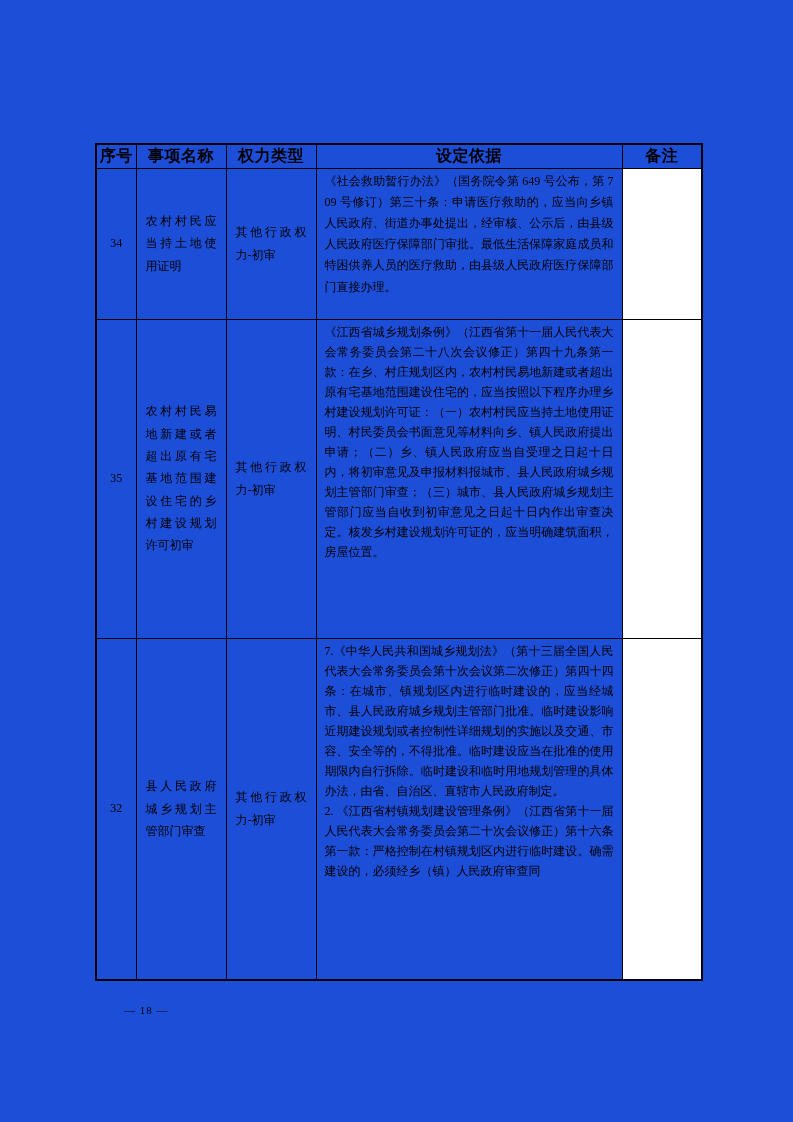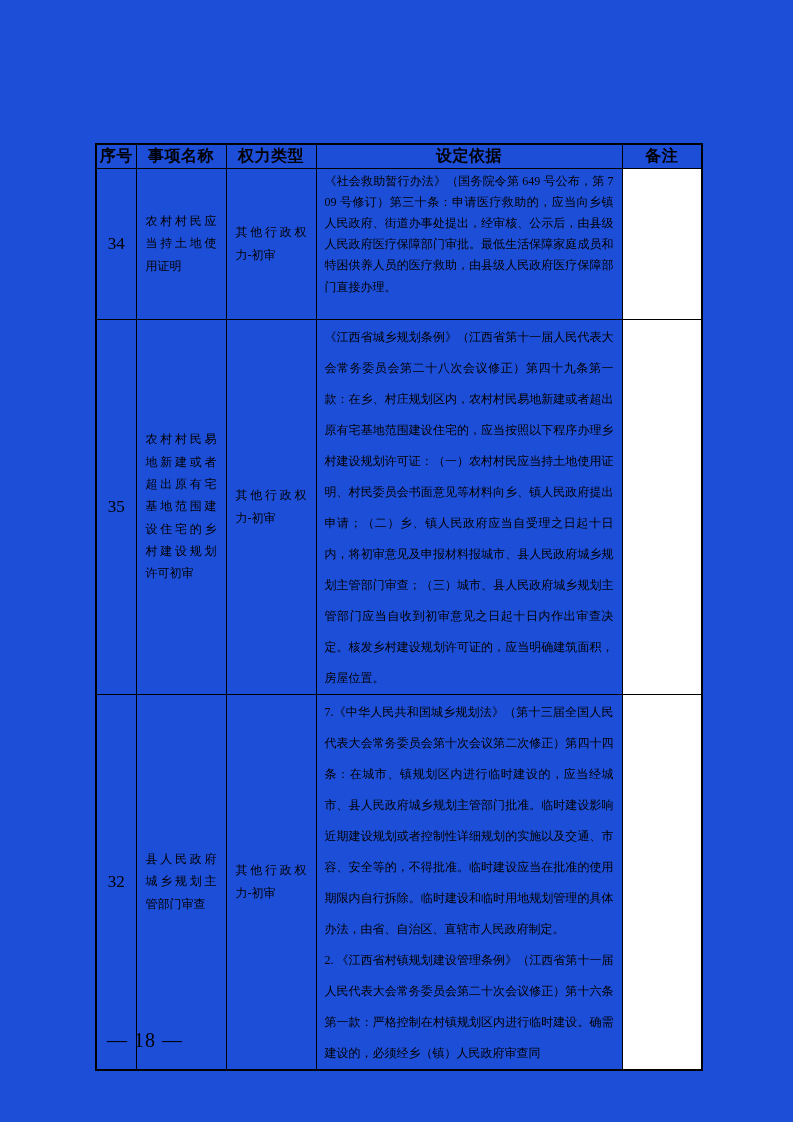--- a/index.html
+++ b/index.html
@@ -37,48 +37,47 @@
     font-size: 16px;
     text-align: center;
     letter-spacing: 0.5px;
   }
   tr.r34 > td { height: 151px; }
   tr.r35 > td { height: 319px; }
   tr.r36 > td { height: 342px; }
 
   td.c-index {
     text-align: center;
-    font-size: 17px;
+    font-size: 12px;
   }
   td.c-name .just, td.c-power .just {
     padding: 0 9px;
     text-align: justify;
     text-justify: inter-ideograph;
     line-height: 22.3px;
     word-break: break-all;
   }
   td.c-basis {
     vertical-align: top;
     padding: 2px 8px 0 8px;
-    line-height: 31px;
+    line-height: 20px;
     text-align: justify;
     text-justify: inter-ideograph;
     word-break: break-all;
   }
   tr.r34 td.c-basis { line-height: 21.2px; }
   td.c-basis p { margin: 0; }
   td.c-remark { background: #fff; }
 
   .page-number {
     position: absolute;
-    left: 107px; top: 1004px;
-    font-size: 20px;
+    left: 124px; top: 1004px;
+    font-size: 11px;
     letter-spacing: 1px;
     white-space: nowrap;
-    margin-top: 25px;
   }
 </style>
 </head>
 <body>
 
 <div class="page">
 
   <table class="doc-table">
     <colgroup>
       <col style="width:40px">

